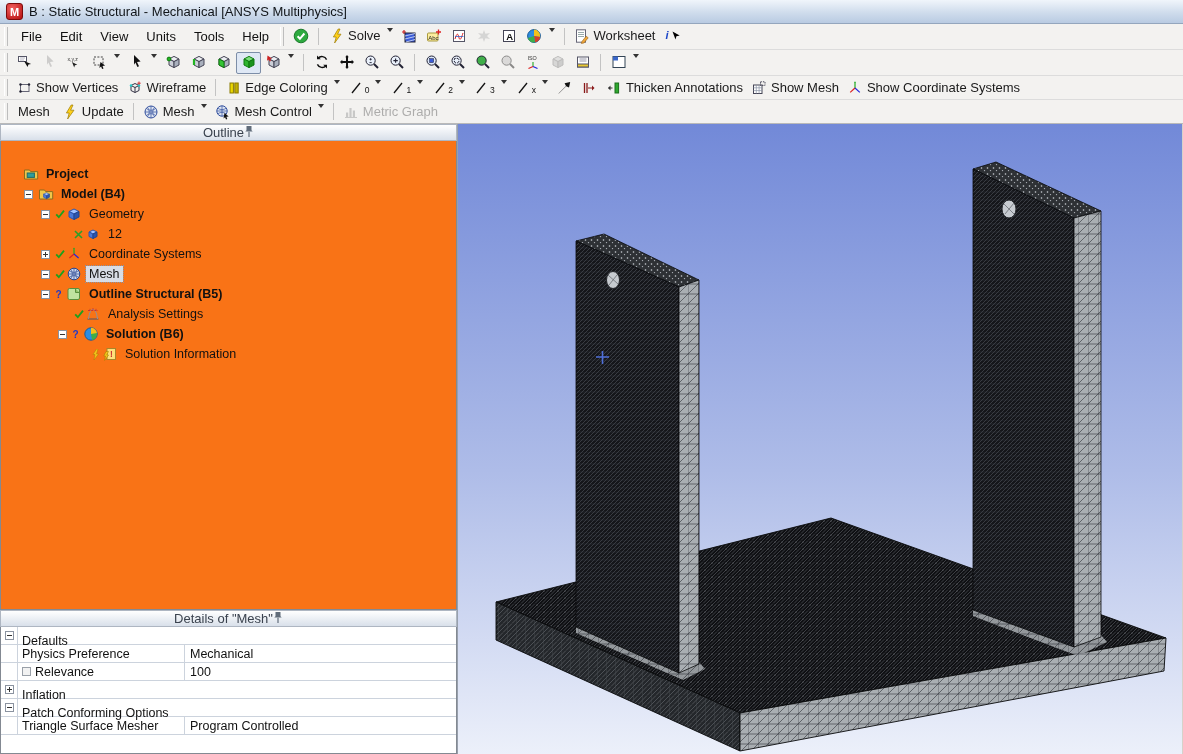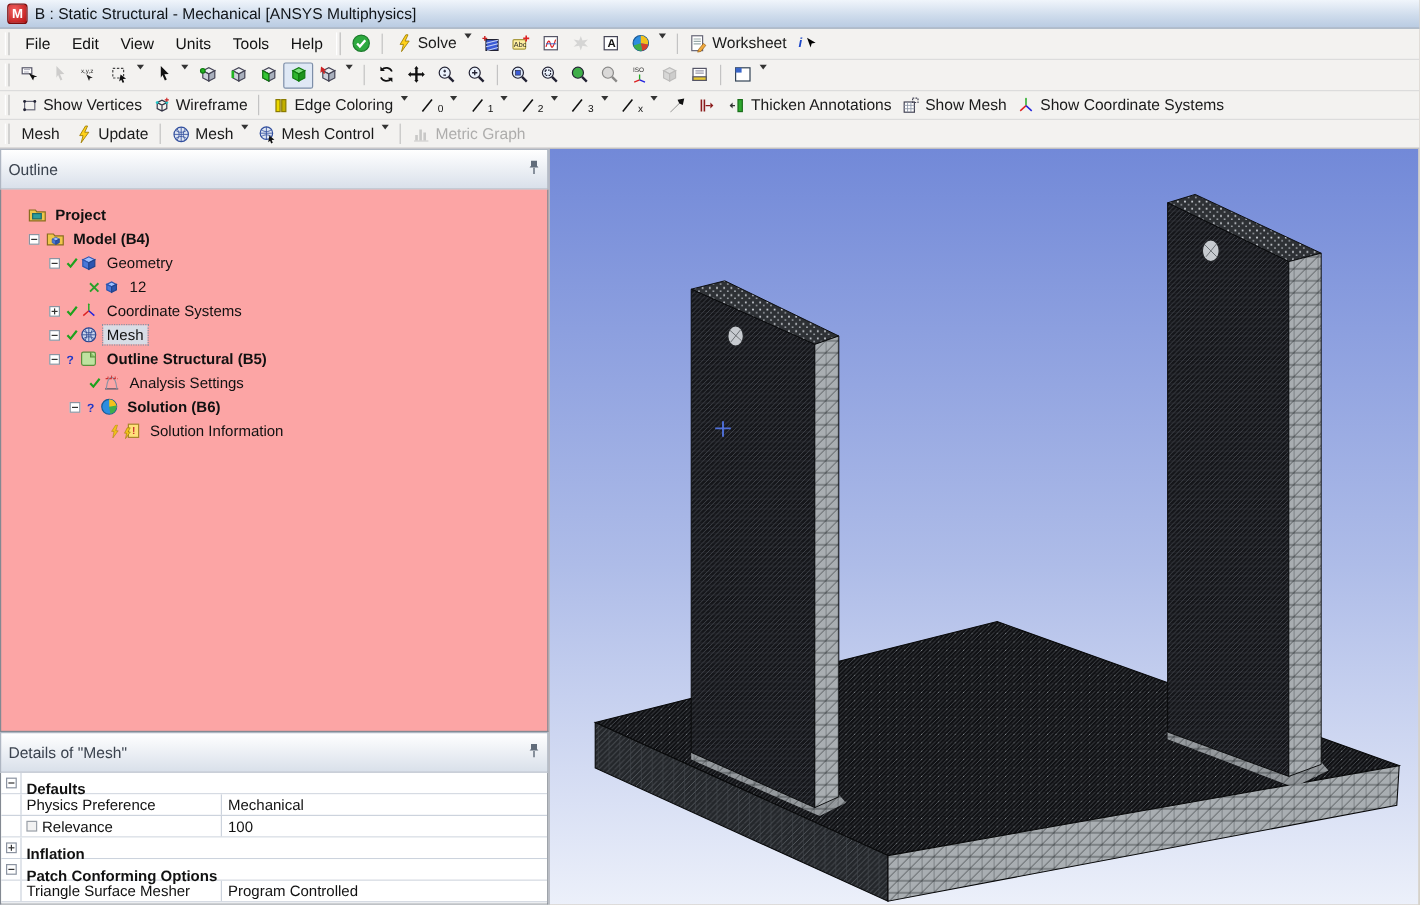--- a/index.html
+++ b/index.html
@@ -22,42 +22,42 @@
 .tbtn.disabled{opacity:.5;filter:grayscale(1)}
 .tbtn.disabled .lbl{color:#a16207}
 .dd{width:0;height:0;border-left:3.5px solid transparent;border-right:3.5px solid transparent;border-top:4px solid #333;margin-left:3px;flex:none}
 .tsep{width:1px;height:17px;background:#c3c3c3;margin:0 5px;flex:none}
 .ticon{width:17px;height:16px;display:inline-flex;align-items:center;justify-content:center;flex:none}
 .sub{font-size:8.5px;align-self:flex-end;margin-left:-3px;margin-bottom:1px}
 .ctx-label{padding:0 8px 0 6px;color:#1a1a1a}
 
 .main{display:flex;height:630px}
 .leftcol{width:458px;display:flex;flex-direction:column;background:#eef0f3;border-right:1px solid #98a0ac}
-.panel-header{height:34px;background:linear-gradient(#ffffff,#d9e0ea);border:1px solid #aeb6c2;display:flex;align-items:center;justify-content:space-between;padding:0 6px;color:#3a424e;flex:none}
+.panel-header{height:17px;background:linear-gradient(#ffffff,#d9e0ea);border:1px solid #aeb6c2;display:flex;align-items:center;justify-content:center;padding:0 6px;color:#3a424e;flex:none}
 .outline{height:486px;display:flex;flex-direction:column}
-.tree{flex:1;border:1px solid #838992;border-top:none;background:#fca5a5;overflow:hidden;padding-top:11px}
+.tree{flex:1;border:1px solid #838992;border-top:none;background:#f97316;overflow:hidden;padding-top:23px}
 .trow{display:flex;align-items:center;height:20px;font-size:12.5px}
 .sp{flex:none}
 .exp{width:9px;height:9px;border:1px solid #8b93a0;background:#fff;position:relative;flex:none;margin-right:4px}
 .exp::before{content:"";position:absolute;left:1px;right:1px;top:3px;height:1px;background:#333}
 .exp.plus::after{content:"";position:absolute;top:1px;bottom:1px;left:3px;width:1px;background:#333}
 .noexp{width:15px;flex:none}
 .status{width:11px;flex:none;display:flex;align-items:center;justify-content:center;margin-right:0}
 .titree{width:18px;height:16px;flex:none;display:inline-flex;align-items:center;justify-content:center;margin-right:3px}
 .tlabel{padding:1px 3px;white-space:nowrap}
 .trow.selected .tlabel{background:#d8dde6;outline:1px dotted #8a93a5}
 .bold{font-weight:bold}
 
 .details{flex:1;display:flex;flex-direction:column;overflow:hidden}
 .dgrid{flex:1;background:#fff;border:1px solid #838992;border-top:none;overflow:hidden}
 .drow{display:flex;height:18px;border-bottom:1px solid #ccd3dd;background:#fff;font-size:12.5px}
 .dgut{width:17px;border-right:1px solid #ccd3dd;display:flex;align-items:center;justify-content:center;flex:none}
 .dname{width:167px;border-right:1px solid #ccd3dd;padding:0 4px;display:flex;align-items:center;gap:4px;overflow:hidden;white-space:nowrap}
 .dval{flex:1;padding:0 5px;display:flex;align-items:center;overflow:hidden;white-space:nowrap}
-.dcat{flex:1;font-weight:bold;padding:14px 4px;display:flex;align-items:center}
+.dcat{flex:1;font-weight:normal;padding:14px 4px;display:flex;align-items:center}
 .cbox{width:9px;height:9px;border:1px solid #9aa0a8;background:#f2f2f2;flex:none}
 
 .viewport{flex:1;position:relative;overflow:hidden}
 .viewport svg{display:block}
 </style>
 </head>
 <body>
 
 <div class="titlebar">
   <div class="app-icon">M</div>

